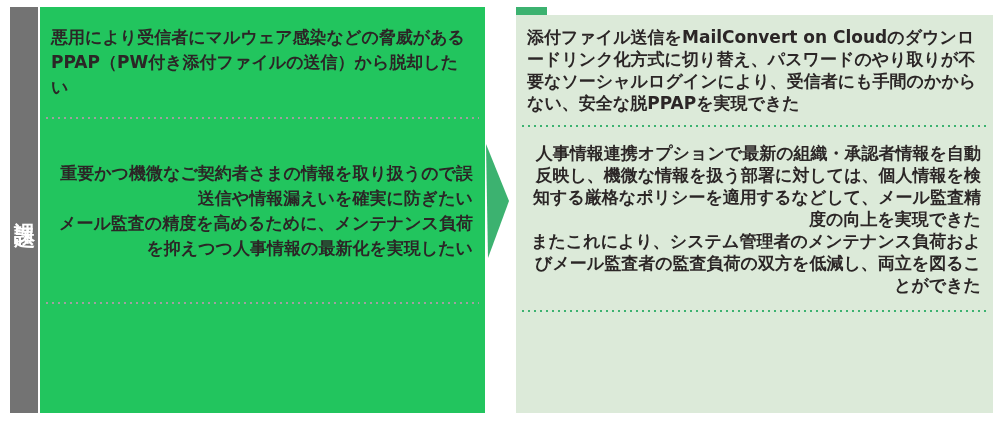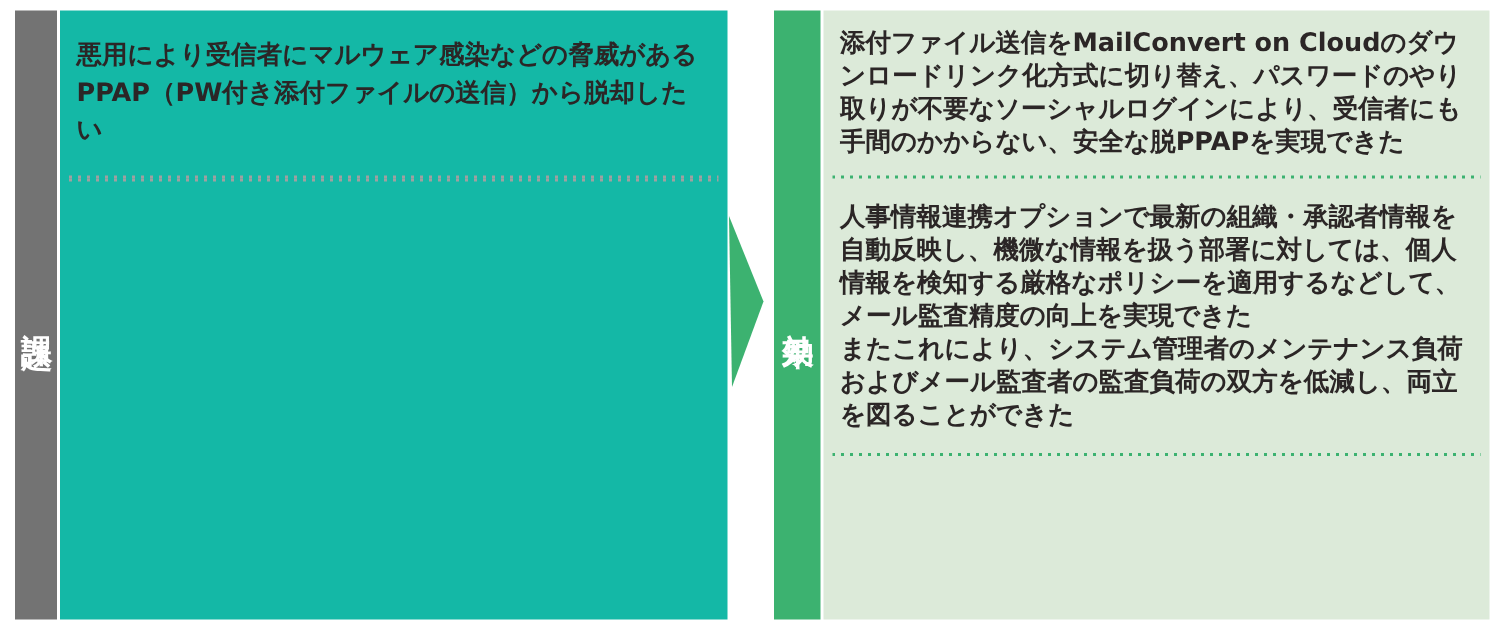--- a/index.html
+++ b/index.html
@@ -11,56 +11,56 @@
     font-weight:bold;
     color:#2b2626;
     overflow:hidden;
   }
   .panel{
     position:absolute;
     top:7px;height:406px;
     display:flex;flex-direction:row;
   }
   .panel-left{left:10px;width:475px;}
-  .panel-right{left:516px;width:477px;}
+  .panel-right{left:516px;width:477px;flex-direction:column;}
   .label-bar{
     display:flex;align-items:center;justify-content:center;
     flex:0 0 auto;
   }
   .label-bar .vlabel{
     writing-mode:vertical-rl;
     text-orientation:upright;
     color:#ffffff;
     font-size:21px;
     line-height:1;
     letter-spacing:4px;
     font-weight:bold;
   }
   .bar-gray{width:28px;background:#737373;margin-right:2px;}
   .bar-green{width:31px;background:#3cb270;margin-right:2px;}
   .content{
     flex:1 1 auto;
     display:flex;flex-direction:column;
   }
-  .content-gray{background:#14b8a6;}
+  .content-gray{background:#22c55e;}
   .content-green{background:#dcead9;}
   .section{
     display:flex;flex-direction:column;justify-content:center;
     padding:0 12px 0 11px;
     box-sizing:border-box;
   }
   .section p{
     margin:0;
     font-size:17px;
     white-space:pre-line;
   }
   .panel-left .section p{line-height:25px;}
   .panel-right .section p{line-height:22px;}
   .sec-1{height:110px;}
-  .sec-2{height:183px;}
+  .sec-2{height:183px;text-align:right;}
   .sec-3{flex:1 1 auto;}
   .divider{
     height:2px;
     flex:0 0 auto;
     margin:0 6px;
   }
   .divider-gray{
     background:repeating-linear-gradient(to right,#a0a0a0 0 2px,transparent 2px 6px);
   }
   .divider-green{
@@ -79,20 +79,24 @@
 
   <div class="panel panel-left">
     <div class="label-bar bar-gray">
       <span class="vlabel">課題</span>
     </div>
     <div class="content content-gray">
       <div class="section sec-1">
         <p>悪用により受信者にマルウェア感染などの脅威があるPPAP（PW付き添付ファイルの送信）から脱却したい</p>
       </div>
       <div class="divider divider-gray"></div>
+      <div class="section sec-2">
+        <p>重要かつ機微なご契約者さまの情報を取り扱うので誤送信や情報漏えいを確実に防ぎたい
+メール監査の精度を高めるために、メンテナンス負荷を抑えつつ人事情報の最新化を実現したい</p>
+      </div>
       <div class="divider divider-gray"></div>
     </div>
   </div>
 
   <svg class="arrow" viewBox="0 0 24 114" aria-hidden="true">
     <polygon points="0,0 23,57 2,114" fill="#3cb270"></polygon>
   </svg>
 
   <div class="panel panel-right">
     <div class="label-bar bar-green">

